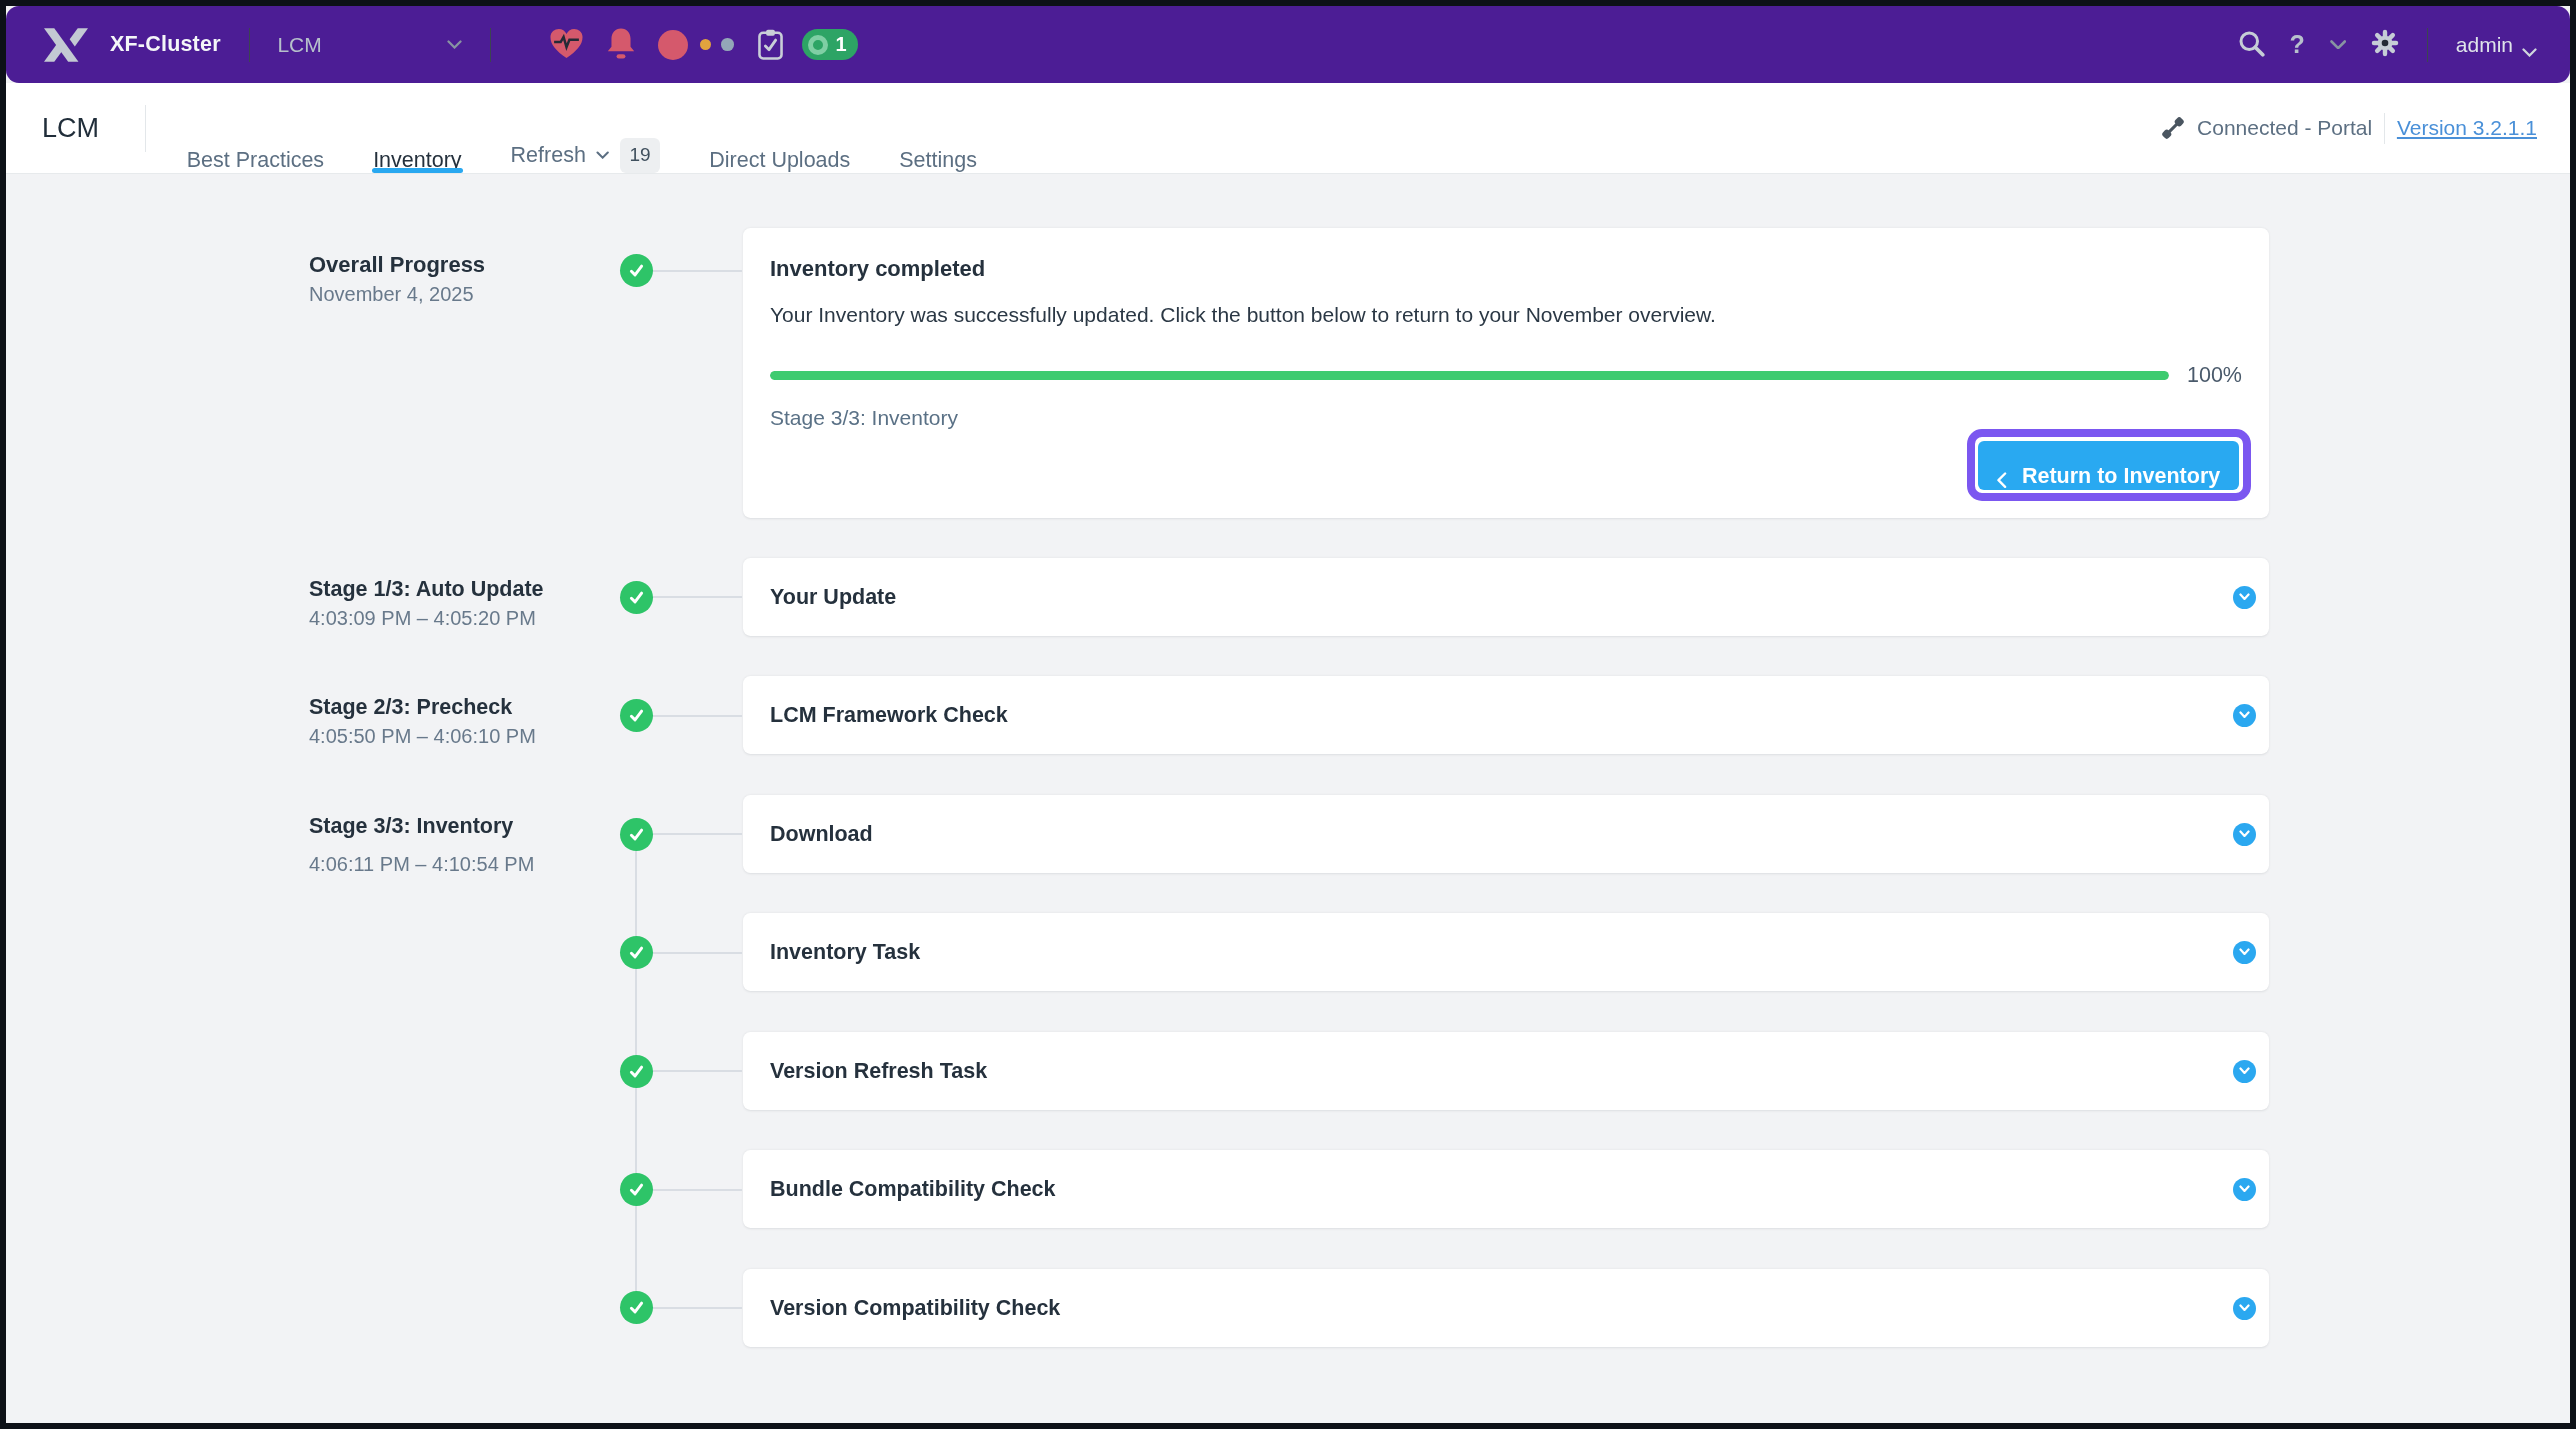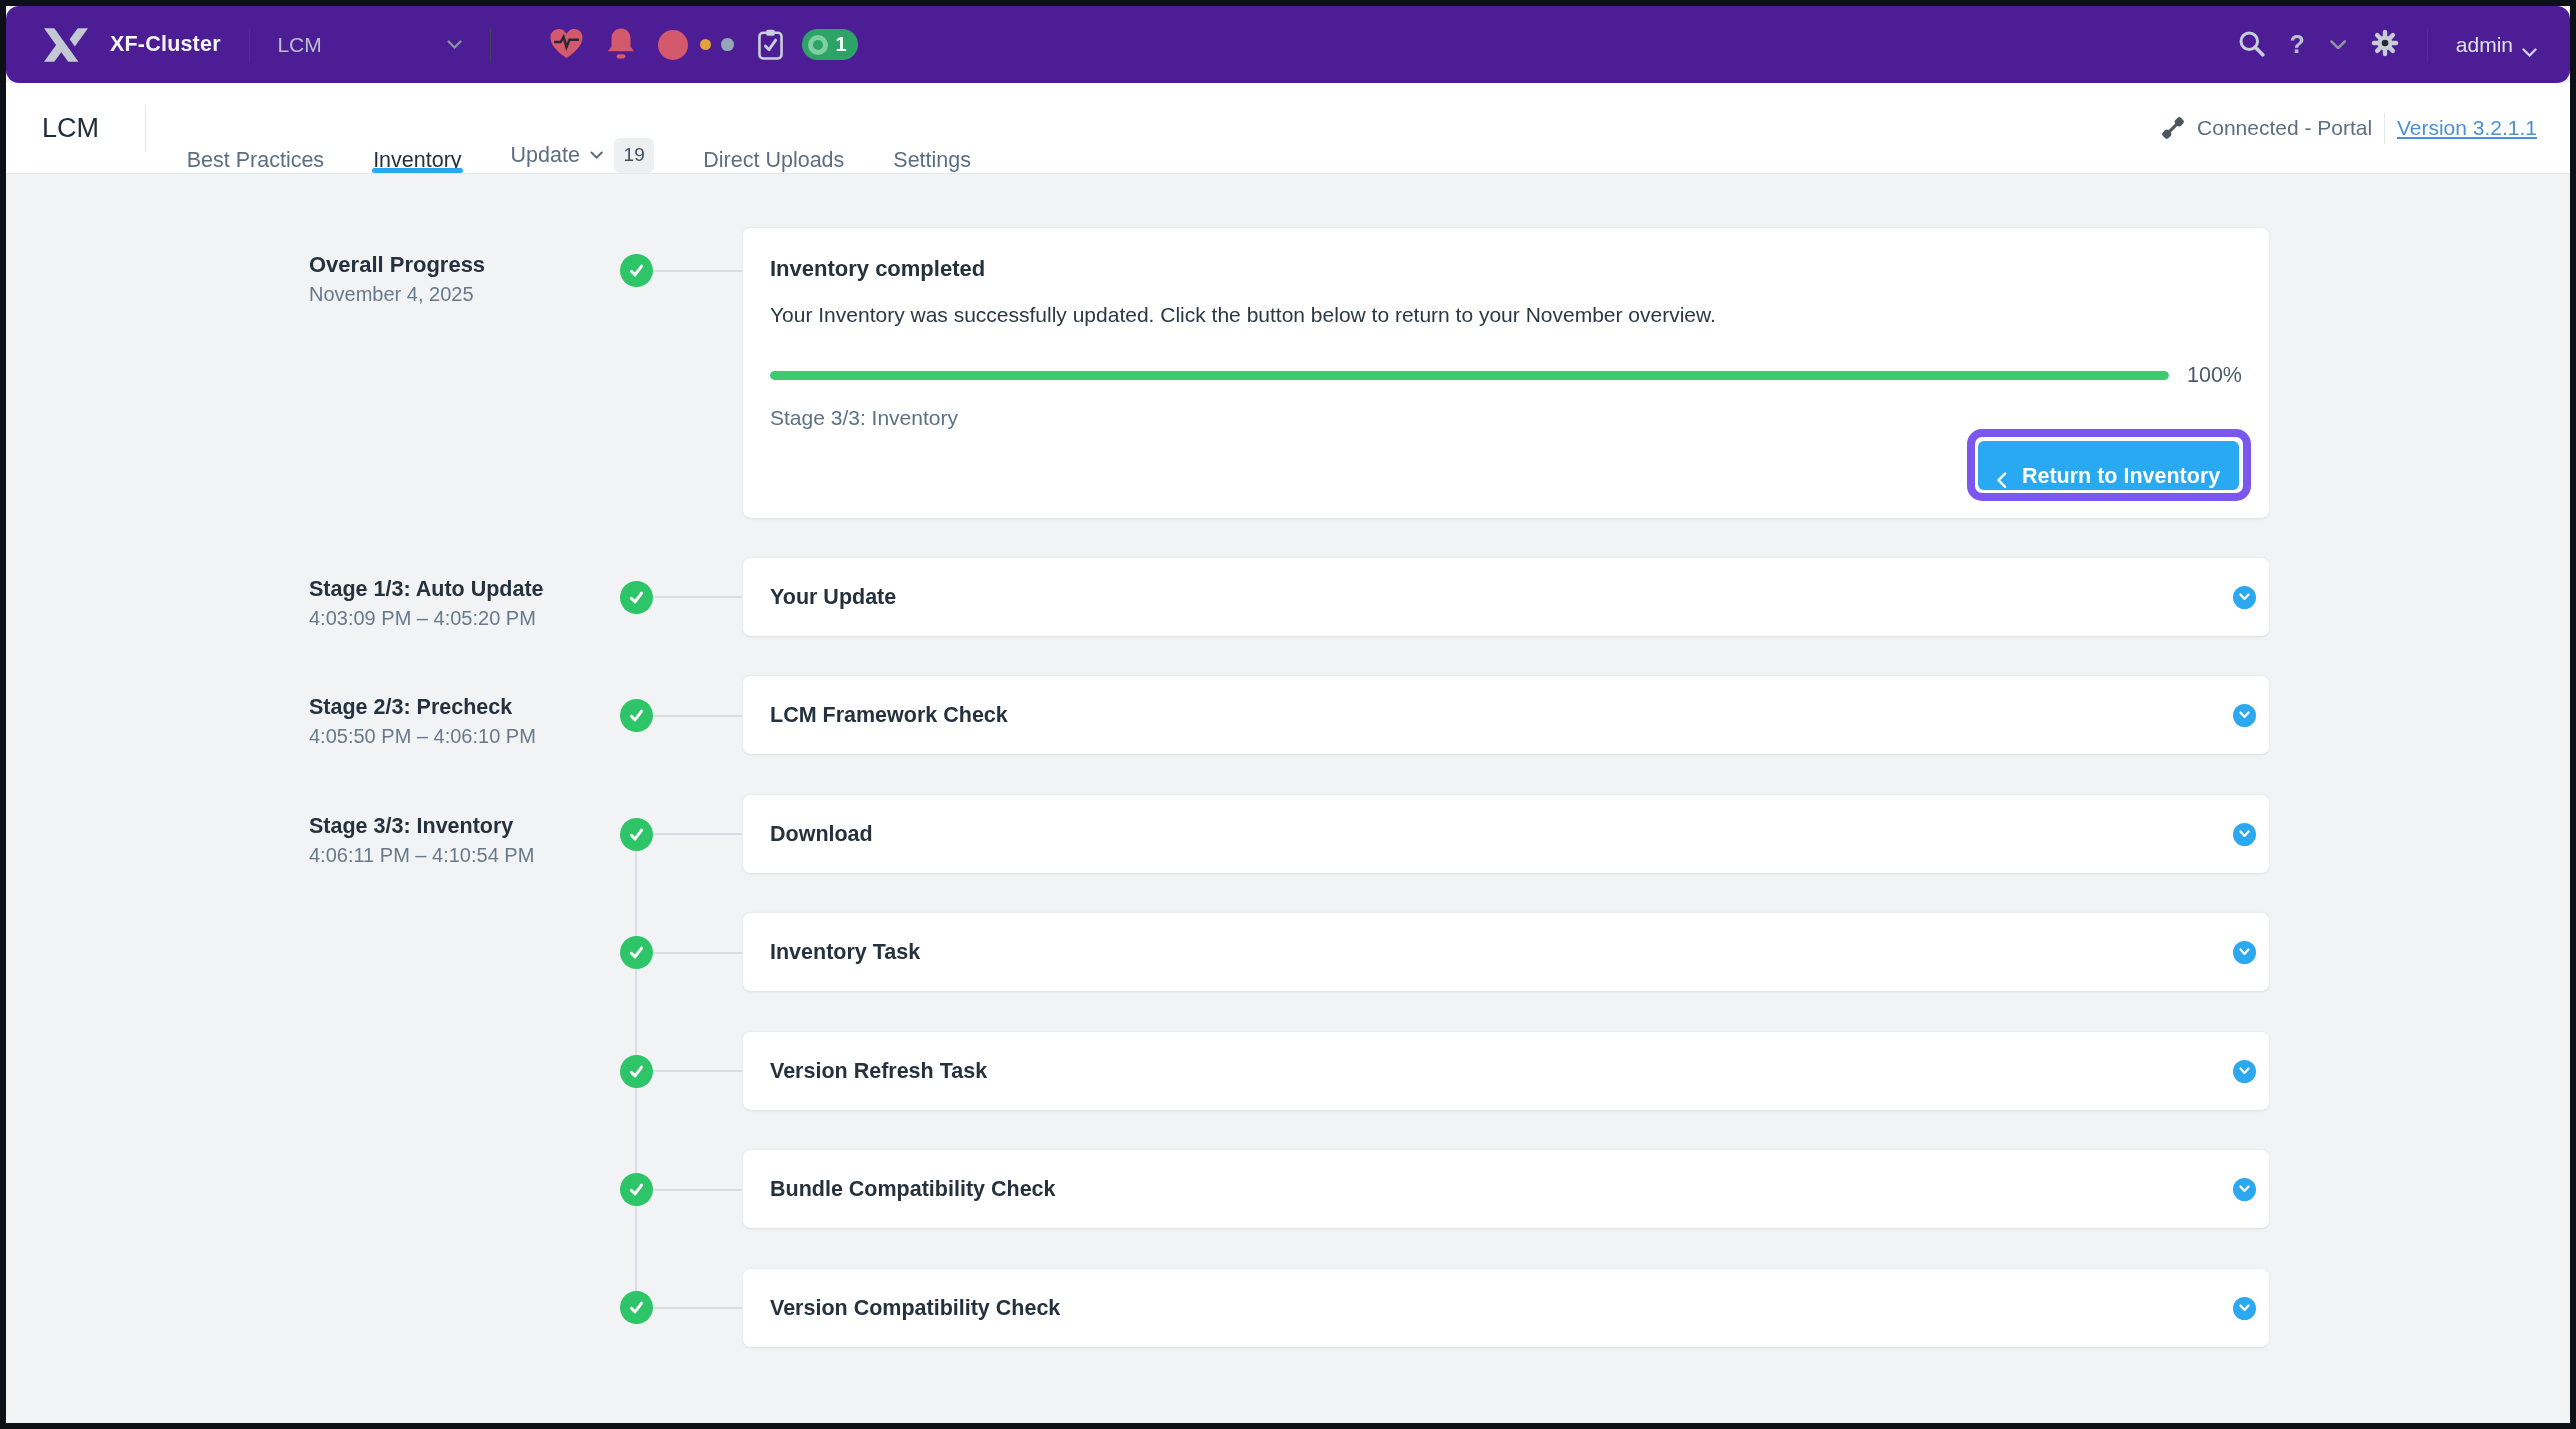--- a/index.html
+++ b/index.html
@@ -157,21 +157,21 @@
     <span class="nav-title">LCM</span>
     <span class="nav-divider"></span>
     <div class="tabs">
       <span class="tab">
             <span>Best Practices</span>
           </span>
       <span class="tab active">
             <span>Inventory</span>
           </span>
       <span class="tab">
-        <span>Update</span>
+        <span>Refresh</span>
         <svg width="13.3" height="8.1" viewBox="0 0 18 11">
               <polyline points="2,2 9,9 16,2" fill="none" stroke="#5c6f82" stroke-width="2.8" stroke-linecap="round"></polyline>
             </svg>
         <span class="badge">19</span>
       </span>
       <span class="tab">
             <span>Direct Uploads</span>
           </span>
       <span class="tab">
             <span>Settings</span>
@@ -200,21 +200,21 @@
     <div class="side-label" style="top:403px">
       <div class="side-title" style="font-size:21.5px">Stage 1/3: Auto Update</div>
       <div class="side-sub" style="margin-top:3px">4:03:09 PM – 4:05:20 PM</div>
     </div>
     <div class="side-label" style="top:521px">
       <div class="side-title" style="font-size:21.5px">Stage 2/3: Precheck</div>
       <div class="side-sub" style="margin-top:3px">4:05:50 PM – 4:06:10 PM</div>
     </div>
     <div class="side-label" style="top:640px">
       <div class="side-title" style="font-size:21.5px">Stage 3/3: Inventory</div>
-      <div class="side-sub" style="margin-top:3px">4:06:11 PM – 4:10:54 PM</div>
+      <div class="side-sub" style="margin-top:12px">4:06:11 PM – 4:10:54 PM</div>
     </div>
 
     <div class="vline" style="left:629px; top:661px; height:474px"></div>
     <div class="hline" style="left:646px; top:97px;  width:90px"></div>
     <div class="hline" style="left:646px; top:423px;  width:90px"></div>
     <div class="hline" style="left:646px; top:542px;  width:90px"></div>
     <div class="hline" style="left:646px; top:660px;  width:90px"></div>
     <div class="hline" style="left:646px; top:779px; width:90px"></div>
     <div class="hline" style="left:646px; top:897px; width:90px"></div>
     <div class="hline" style="left:646px; top:1016px; width:90px"></div>

